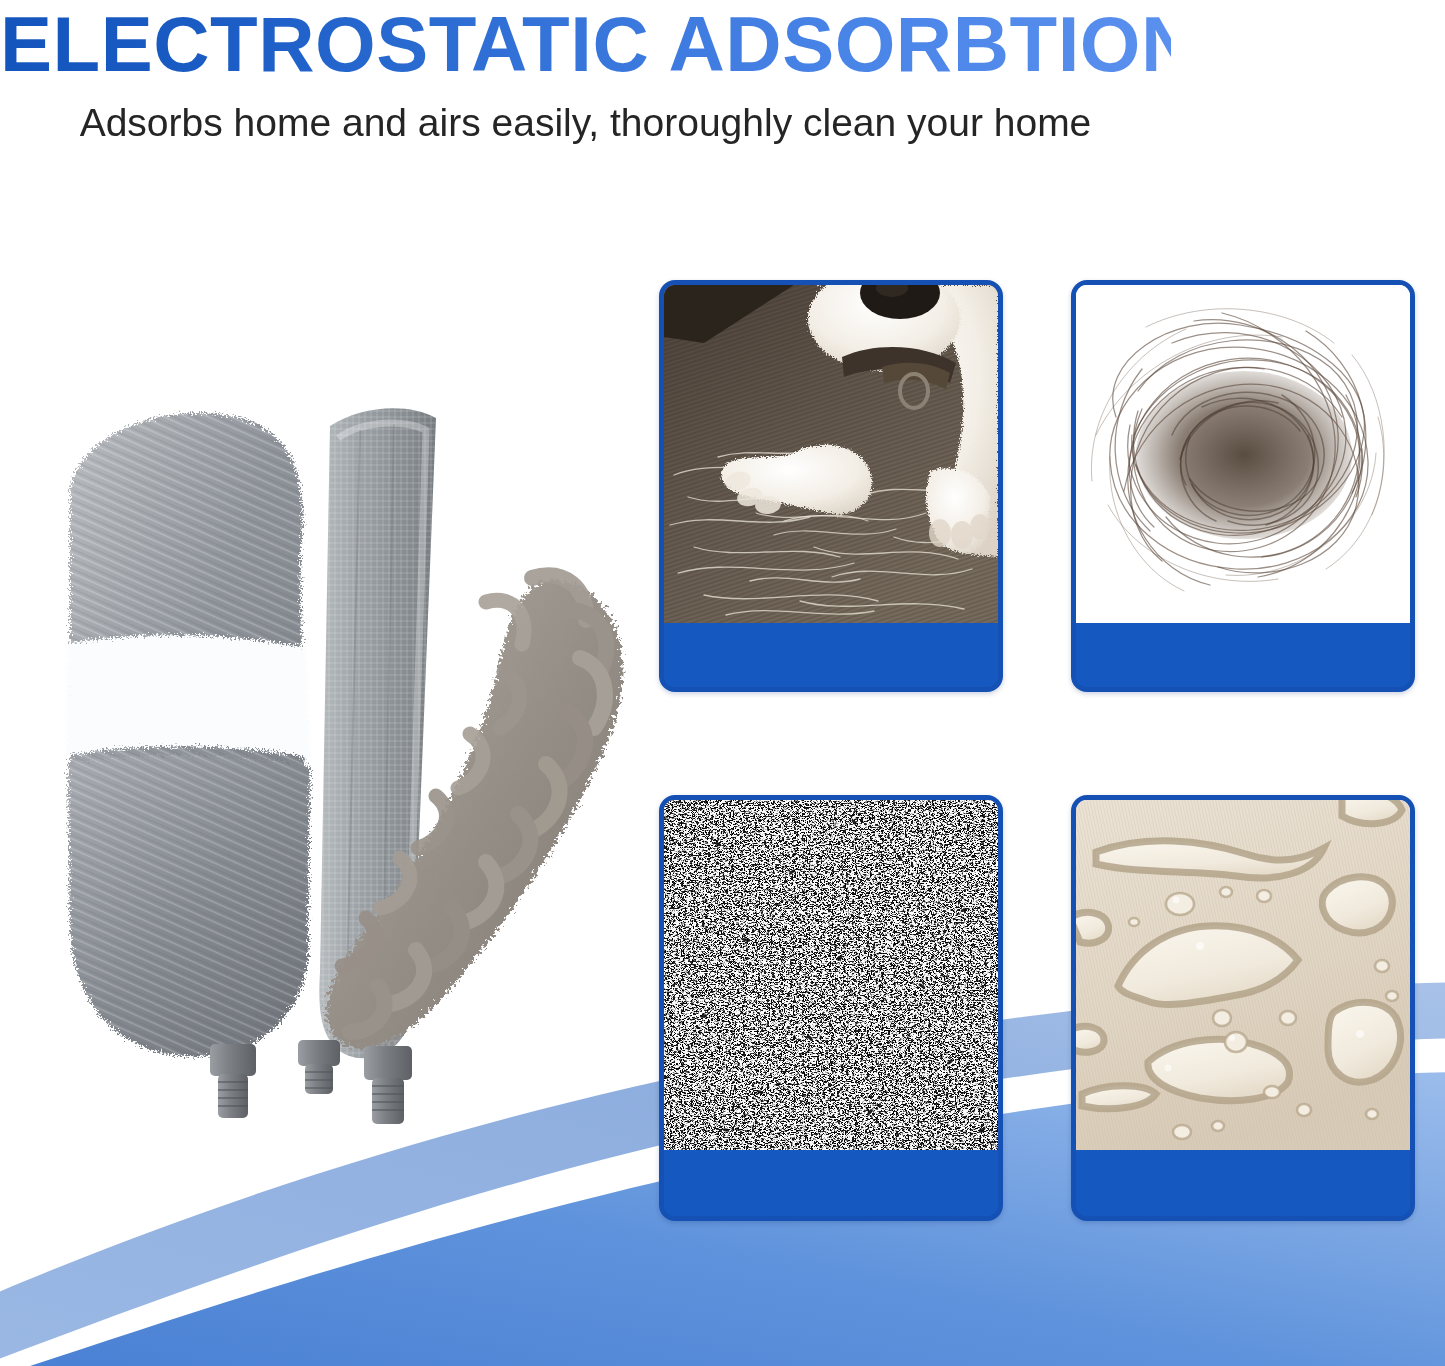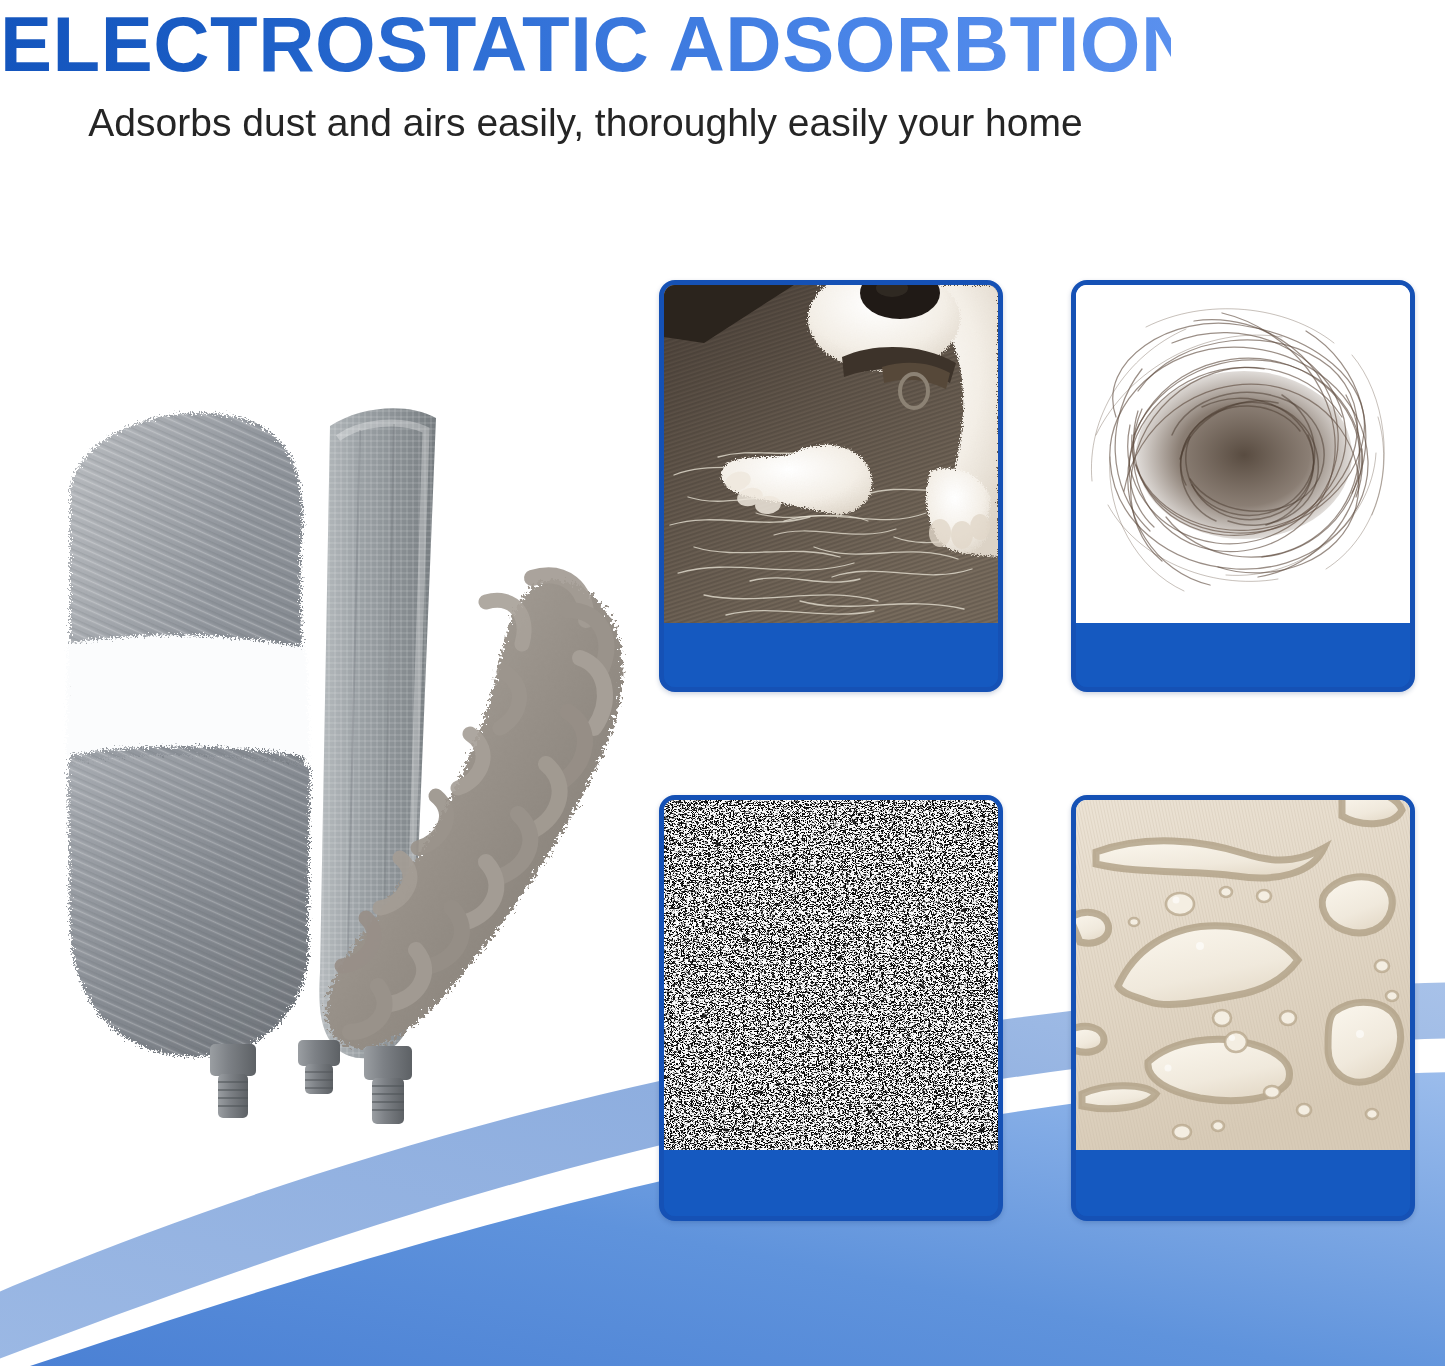--- a/index.html
+++ b/index.html
@@ -157,21 +157,21 @@
       </linearGradient>
     </defs>
 
     <path d="M -20 1366 L -20 1300 C 200 1205 520 1095 900 1035 C 1130 998 1320 985 1465 982 L 1465 1038 C 1320 1041 1140 1055 920 1092 C 540 1155 230 1272 -20 1366 Z" fill="url(#gradWaveLight)"></path>
 
     <path d="M -20 1366 L 1465 1366 L 1465 1072 C 1310 1074 1110 1092 880 1135 C 520 1202 230 1300 30 1366 Z" fill="url(#gradWaveMain)"></path>
   </svg>
 
   <div id="header">
     <h1 id="main-title">ELECTROSTATIC  ADSORBTION</h1>
-    <p id="subtitle">Adsorbs dust and airs easily, thoroughly easily your home</p>
+    <p id="subtitle">Adsorbs home and airs easily, thoroughly clean your home</p>
   </div>
 
   <div id="product-figure">
     <svg viewBox="0 0 650 760" width="650" height="760" xmlns="http://www.w3.org/2000/svg">
       <defs>
         <linearGradient id="gFluffTop" x1="0" y1="0" x2="1" y2="1">
           <stop offset="0%" stop-color="#b9bcc0"></stop>
           <stop offset="45%" stop-color="#8f949b"></stop>
           <stop offset="100%" stop-color="#74797f"></stop>
         </linearGradient>

